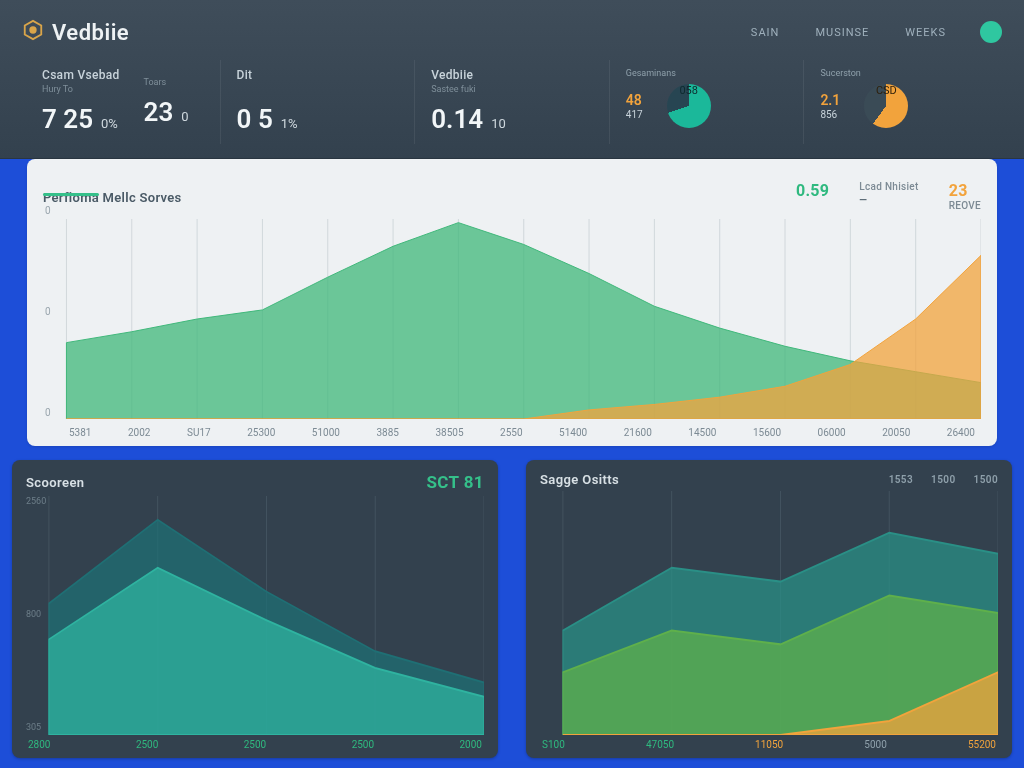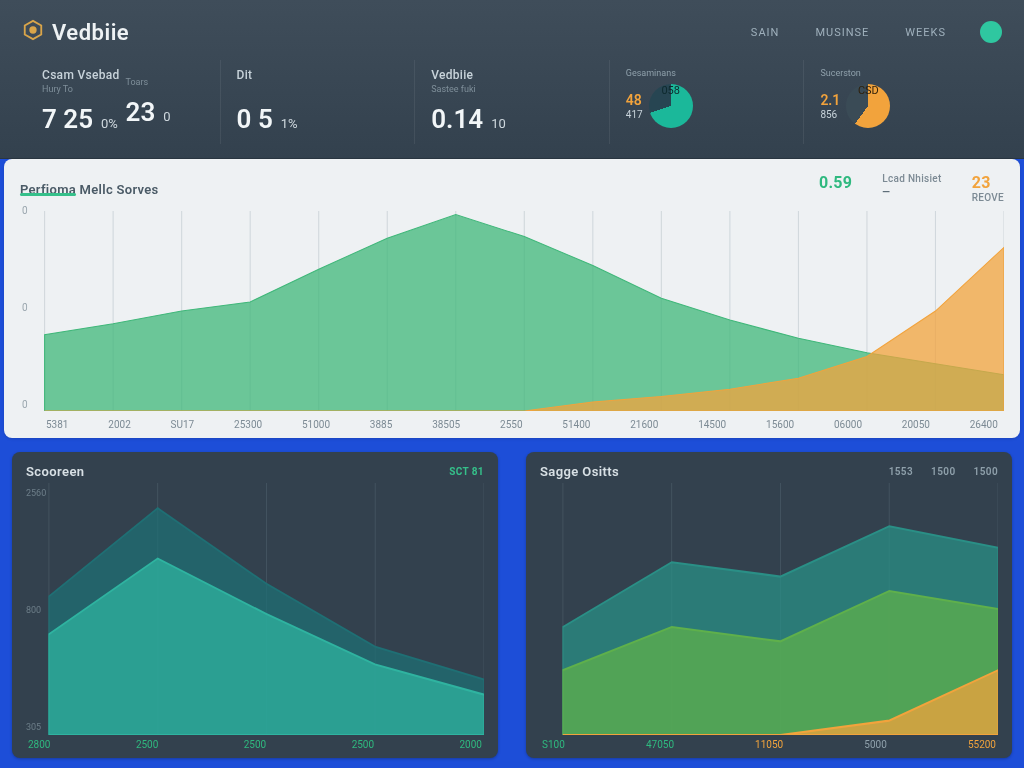--- a/index.html
+++ b/index.html
@@ -68,40 +68,40 @@
     font-size: 9px; color: #7f8f9a; margin-top: 2px;
   }
   .mcard .value-row {
     display: flex; align-items: baseline; gap: 8px; margin-top: 10px;
   }
   .mcard .value {
     font-size: 26px; font-weight: 600; color: #f2f6f8;
   }
   .mcard .suffix { font-size: 13px; color: #cfd8de; }
   .mcard .pair {
-    display: flex; gap: 6px; align-items: center;
+    display: flex; gap: 24px; align-items: center;
   }
   .subcol { display:flex; flex-direction:column; }
   .donut {
     width: 44px; height: 44px; border-radius: 50%;
     display:flex; justify-content:center;
     font-size: 11px; font-weight:400;
   }
   .donut.teal { background: conic-gradient(#1bb89a 0 70%, #274552 0); color:#0e2a2e;}
   .donut.orange { background: conic-gradient(#f2a33c 0 60%, #3a4b56 0); color:#2e1f0a;}
   .tinylbl { font-size:9px; color:#8fa0ab; margin-bottom:3px;}
   .tinyval { font-size:14px; color:#f2a33c; font-weight:600;}
   .tinysub { font-size:10px; color:#c8d3da; margin-top:1px;}
 
   
   .panel {
     background: #eef1f3;
-    margin: 0 4px;
+    margin: 0 27px;
     border-radius: 8px;
-    padding: 14px 16px 8px 16px;
+    padding: 22px 16px 8px 16px;
     box-shadow: 0 1px 3px rgba(0,0,0,.12);
     position: relative;
   }
   .panel-head {
     display:flex; align-items:center; gap:14px;
     color:#4a5a66; font-size:13px; font-weight:600;
     letter-spacing:.3px;
     margin-bottom:6px;
   }
   .tab-underline {
@@ -144,21 +144,21 @@
   }
   .dcard-head {
     display:flex; align-items:center;
     color:#d8e0e5; font-size:13px; font-weight:600; letter-spacing:.4px;
     margin-bottom:4px;
   }
   .dcard-head .right {
     margin-left:auto; display:flex; gap:18px; font-size:10px;
     color:#8fa0ab;
   }
-  .dcard-head .badge { color:#35c08a; font-size:10px; font-weight:700;}
+  .dcard-head .badge { color:#35c08a; font-size:17px; font-weight:700;}
   .dchart { flex:1; min-height:110px;}
   .dxaxis {
     display:flex; justify-content:space-between;
     font-size:10px; padding:4px 2px 2px 2px;
   }
   .dxaxis span { color:#2fb97f;}
   .dxaxis.mix span:nth-child(3){color:#f2a33c;}
   .dxaxis.mix span:nth-child(4){color:#8fa0ab;}
   .dxaxis.mix span:nth-child(5){color:#f2a33c;}
   .dyaxis {

